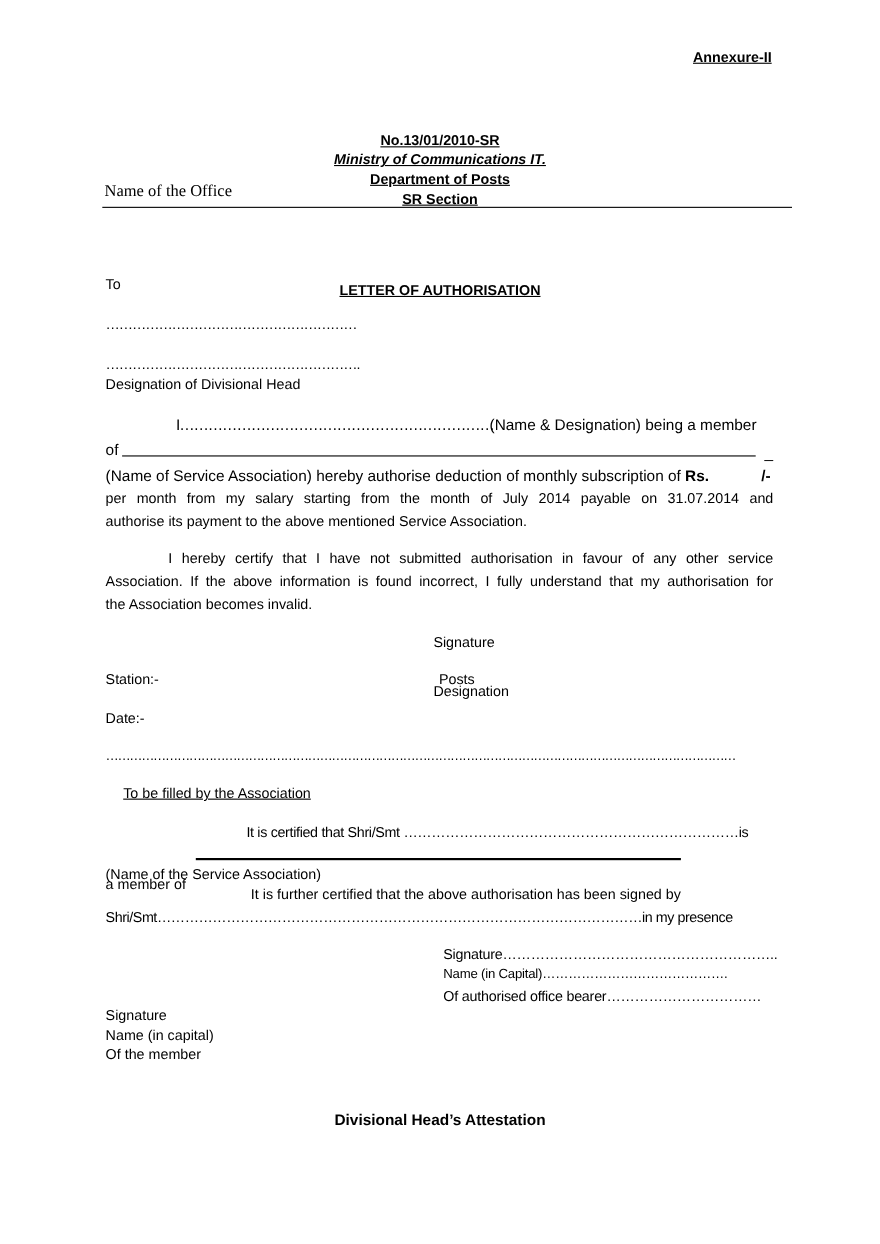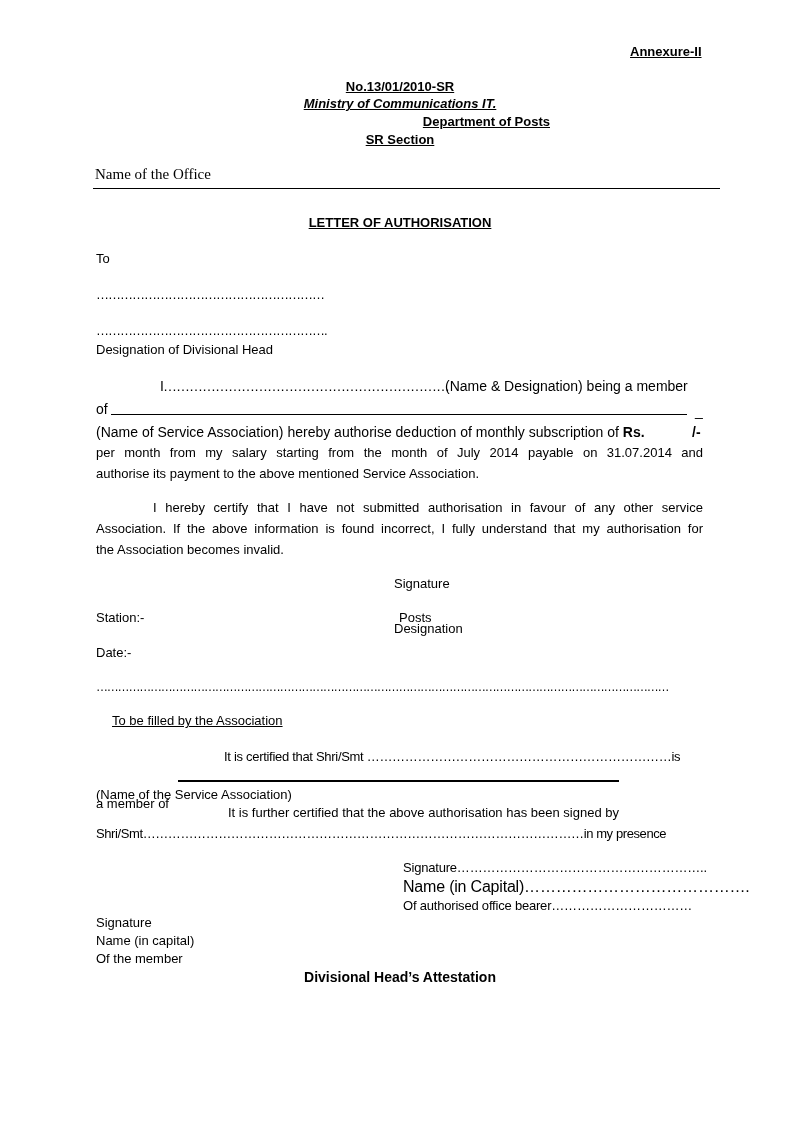--- a/index.html
+++ b/index.html
@@ -1,33 +1,33 @@
 <!DOCTYPE html>
 <html><head>
   <meta charset="utf-8">
   <style>
     html, body { margin: 0; padding: 0; background: #ffffff; }
     body { width: 800px; height: 1131px; position: relative; overflow: hidden;
            font-family: "Liberation Sans", sans-serif; color: #000; font-size: 13px; }
     .abs { position: absolute; white-space: nowrap; }
     .u { text-decoration: underline; }
     .b { font-weight: bold; }
-    .center { text-align: center; }
+    .center { text-align: center; margin-top: 41px; }
     .serif { font-family: "Liberation Serif", serif; }
     .just { text-align: justify; text-align-last: justify; }
     .hr { position: absolute; height: 1px; background: #000; }
   </style>
 </head>
 <body>
 
 <div class="abs u b" style="left:630px; top:44px; font-size:13px;">Annexure-II</div>
 
 <div class="abs u b center" style="left:250px; width:300px; top:79px; font-size:13px;">No.13/01/2010-SR</div>
 <div class="abs u b center" style="left:250px; width:300px; top:96px; font-size:13px;font-style:italic;">Ministry of Communications IT.</div>
-<div class="abs u b center" style="left:250px; width:300px; top:114px; font-size:13px;text-align:right;">Department of Posts</div>
+<div class="abs u b center" style="left:250px; width:300px; top:114px; font-size:13px;">Department of Posts</div>
 <div class="abs u b center" style="left:250px; width:300px; top:132px; font-size:13px;">SR Section</div>
 
 <div class="abs serif" style="left:95px; top:166px; font-size:15px;">Name of the Office</div>
 <div class="hr" style="left:93px; top:188px; width:627px;"></div>
 
 <div class="abs u b center" style="left:250px; width:300px; top:215px; font-size:13px;">LETTER OF AUTHORISATION</div>
 
 <div class="abs" style="left:96px; top:251px;">To</div>
 <div class="abs" style="left:96px; top:287px; letter-spacing:-1px;">…………………………………………………</div>
 <div class="abs" style="left:96px; top:323px; letter-spacing:-1px;">………………………………………………….</div>
@@ -63,20 +63,20 @@
 
 <div class="abs u" style="left:96px; top:713px;margin-left:16px;">To be filled by the Association</div>
 <div class="abs" style="left:224px; top:749px; letter-spacing:-0.3px;">It is certified that Shri/Smt ………………………………………………………………is</div>
 <div class="abs" style="left:96px; top:796px;">a member of</div>
 <div class="hr" style="left:178px; top:780px; width:441px; height:2px;"></div>
 <div class="abs" style="left:96px; top:787px;">(Name of the Service Association)</div>
 <div class="abs" style="left:228px; top:805px;">It is further certified that the above authorisation has been signed by</div>
 <div class="abs" style="left:96px; top:826px; letter-spacing:-0.4px;">Shri/Smt……………………………………………………………………………………………in my presence</div>
 
 <div class="abs" style="left:403px; top:860px; letter-spacing:-0.2px;">Signature…………………………………………………..</div>
-<div class="abs" style="left:403px; top:878px; font-size:16px; letter-spacing:-0.2px;">Name (in Capital)…………………………………….</div>
+<div class="abs" style="left:403px; top:878px; font-size:12px; letter-spacing:-0.2px;">Name (in Capital)…………………………………….</div>
 <div class="abs" style="left:403px; top:898px; letter-spacing:-0.2px;">Of authorised office bearer……………………………</div>
 
 <div class="abs" style="left:96px; top:915px;">Signature</div>
 <div class="abs" style="left:96px; top:933px;">Name (in capital)</div>
 <div class="abs" style="left:96px; top:951px;">Of the member</div>
 
 <div class="abs b center" style="left:250px; width:300px; top:969px; font-size:14px;">Divisional Head’s Attestation</div>
 
 </body></html>

